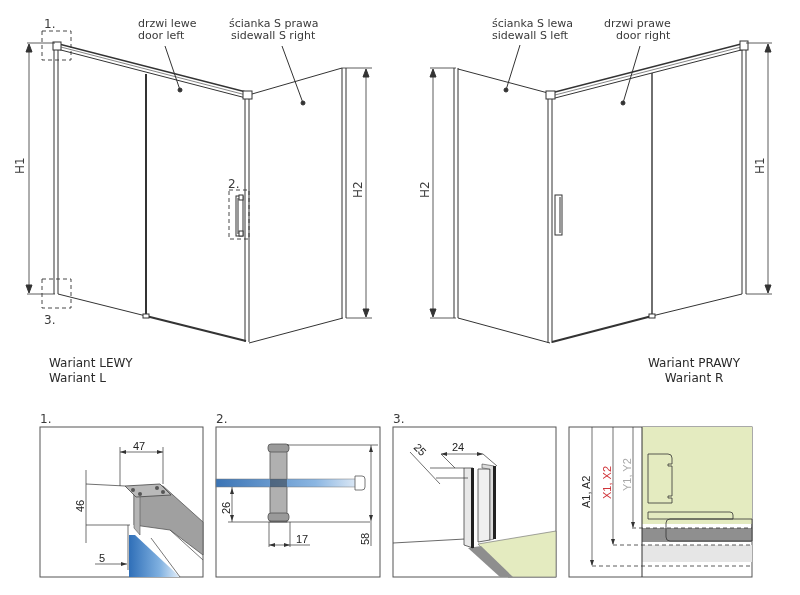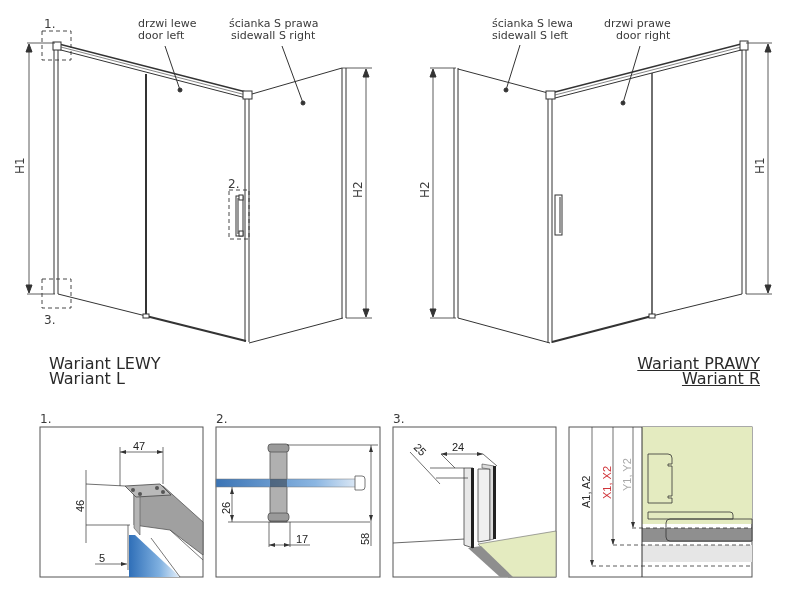--- a/index.html
+++ b/index.html
@@ -1,21 +1,21 @@
 <!DOCTYPE html>
 <html><head>
 <meta charset="utf-8">
 <style>
   html, body { margin:0; padding:0; background:#ffffff; }
   body { width:800px; height:595px; position:relative; overflow:hidden;
          font-family:"DejaVu Sans", "Liberation Sans", sans-serif; color:#333; }
   svg { position:absolute; left:0; top:0; }
   .lbl { font-family:"DejaVu Sans", "Liberation Sans", sans-serif; fill:#3a3a3a; }
   .dim { font-family:"Liberation Sans", "DejaVu Sans", sans-serif; fill:#222; }
-  .variant { position:absolute; font-size:16px; line-height:15px; color:#2a2a2a; }
+  .variant { position:absolute; font-size:12px; line-height:15px; color:#2a2a2a; }
 </style>
 </head>
 <body>
 
 <svg width="800" height="595" viewBox="0 0 800 595">
   <defs>
     <linearGradient id="glass" x1="0" y1="0" x2="1" y2="0">
       <stop offset="0" stop-color="#2f6fb8"></stop>
       <stop offset="0.6" stop-color="#7fb0e0"></stop>
       <stop offset="1" stop-color="#e6f0fa"></stop>
@@ -264,16 +264,16 @@
   </g>
   <text x="590" y="508" font-size="11" fill="#2a2a2a" font-family="Liberation Sans, sans-serif" transform="rotate(-90 590 508)">A1, A2</text>
   <text x="611" y="499" font-size="11" fill="#d0343a" font-family="Liberation Sans, sans-serif" transform="rotate(-90 611 499)">X1, X2</text>
   <text x="631" y="491" font-size="11" fill="#a8a8a8" font-family="Liberation Sans, sans-serif" transform="rotate(-90 631 491)">Y1, Y2</text>
 </svg>
 
 <div class="variant" style="left:49px; top:356px;">
   <div>Wariant LEWY</div>
   <div>Wariant L</div>
 </div>
-<div class="variant" style="right:40px; top:356px; text-align:right;text-decoration:underline;">
+<div class="variant" style="right:60px; top:356px; text-align:center;">
   <div>Wariant PRAWY</div>
   <div>Wariant R</div>
 </div>
 
 </body></html>

